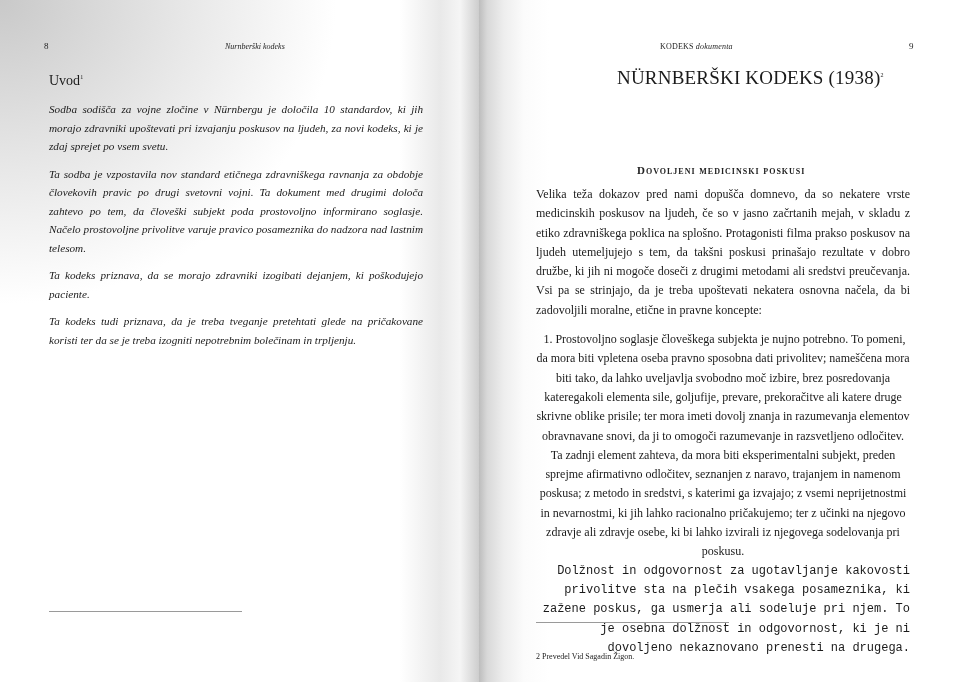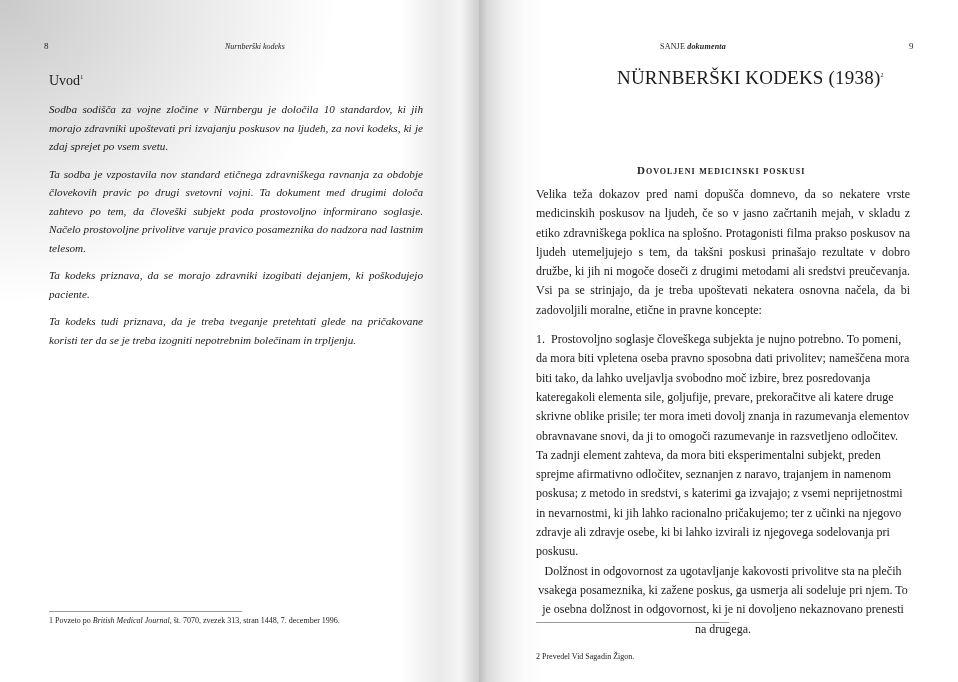--- a/index.html
+++ b/index.html
@@ -20,41 +20,41 @@
       background:
         linear-gradient(to right, #bdbdbd 0px, #d8d8d8 8px, #eeeeee 25px, #fbfbfb 45px, #ffffff 70px, #ffffff 100%);
     }
 
     .run-head { position: absolute; top: 42px; font-size: 8px; color: #222; }
     .page-num { position: absolute; top: 41px; font-size: 9px; color: #222; }
 
     .left-pnum { left: 44px; }
     .left-rh { left: 205px; font-style: italic; margin-left: 20px; }
     .right-rh { left: 660px; letter-spacing: 0.2px; }
-    .right-rh i { font-style: italic; font-weight: bold; }
+    .right-rh i { font-style: italic; }
     .right-pnum { left: 909px; }
 
     .uvod { position: absolute; left: 49px; top: 73px; font-size: 14px; color: #1c1c1c; }
     .uvod sup, .title sup { font-size: 6px; vertical-align: super; }
 
     .left-body { position: absolute; left: 49px; top: 100px; width: 374px; font-style: italic; font-size: 11.2px; line-height: 18.5px; text-align: justify; color: #1a1a1a; }
     .left-body p { margin-bottom: 9px; font-style: italic; }
 
     .fn-rule { position: absolute; height: 1px; background: #9a9a9a; }
     .fn { position: absolute; font-size: 8px; color: #222; }
     .fn i { font-style: italic; }
 
     .title { position: absolute; left: 617px; top: 67px; font-size: 19px; letter-spacing: 0.2px; color: #1a1a1a; }
     .section-head { position: absolute; left: 637px; top: 164px; font-size: 11px; font-weight: bold; letter-spacing: 1px; font-variant: small-caps; color: #222; }
 
     .right-body { position: absolute; left: 536px; top: 185px; width: 374px; font-size: 12px; line-height: 19.3px; color: #1a1a1a; }
     .right-body .intro { text-align: justify; margin-bottom: 10px; }
-    .right-body .item { text-align: left; }
+    .right-body .item { text-align: center; }
     .right-body .item .num { display: inline-block; width: 15px; }
-    .right-body .duty { text-align: center; }
+    .right-body .duty { text-align: right; font-family: Liberation Mono, monospace; }
   </style>
 </head>
 <body>
 
 <div class="spread">
 
   <div class="page-left">
   </div>
   <div class="page-right">
   </div>
@@ -65,23 +65,22 @@
   <div class="uvod"><span>Uvod</span><sup>1</sup></div>
 
   <div class="left-body">
     <p>Sodba sodišča za vojne zločine v Nürnbergu je določila 10 standardov, ki jih morajo zdravniki upoštevati pri izvajanju poskusov na ljudeh, za novi kodeks, ki je zdaj sprejet po vsem svetu.</p>
     <p>Ta sodba je vzpostavila nov standard etičnega zdravniškega ravnanja za obdobje človekovih pravic po drugi svetovni vojni. Ta dokument med drugimi določa zahtevo po tem, da človeški subjekt poda prostovoljno informirano soglasje. Načelo prostovoljne privolitve varuje pravico posameznika do nadzora nad lastnim telesom.</p>
     <p>Ta kodeks priznava, da se morajo zdravniki izogibati dejanjem, ki poškodujejo paciente.</p>
     <p>Ta kodeks tudi priznava, da je treba tveganje pretehtati glede na pričakovane koristi ter da se je treba izogniti nepotrebnim bolečinam in trpljenju.</p>
   </div>
 
   <div class="fn-rule" style="left:49px; top:611px; width:193px;"></div>
-  <div class="fn" style="left:49px; top:616px;"><span>1 Povzeto po </span><i>British Medical Journal,</i><span>  št. 7070, zvezek 313, stran 1448, 7. december 1996.</span></div>
 
-  <div class="run-head right-rh"><span>SANJE </span><i>dokumenta</i></div>
+  <div class="run-head right-rh"><span>KODEKS </span><i>dokumenta</i></div>
   <div class="page-num right-pnum">9</div>
 
   <div class="title"><span>NÜRNBERŠKI KODEKS (1938)</span><sup>2</sup></div>
 
   <div class="section-head">Dovoljeni medicinski poskusi</div>
 
   <div class="right-body">
     <p class="intro">Velika teža dokazov pred nami dopušča domnevo, da so nekatere vrste medicinskih poskusov na ljudeh, če so v jasno začrtanih mejah, v skladu z etiko zdravniškega poklica na splošno. Protagonisti filma prakso poskusov na ljudeh utemeljujejo s tem, da takšni poskusi prinašajo rezultate v dobro družbe, ki jih ni mogoče doseči z drugimi metodami ali sredstvi preučevanja. Vsi pa se strinjajo, da je treba upoštevati nekatera osnovna načela, da bi zadovoljili moralne, etične in pravne koncepte:</p>
     <p class="item"><span class="num">1.</span><span>Prostovoljno soglasje človeškega subjekta je nujno potrebno. To pomeni, da mora biti vpletena oseba pravno sposobna dati privolitev; nameščena mora biti tako, da lahko uveljavlja svobodno moč izbire, brez posredovanja kateregakoli elementa sile, goljufije, prevare, prekoračitve ali katere druge skrivne oblike prisile; ter mora imeti dovolj znanja in razumevanja elementov obravnavane snovi, da ji to omogoči razumevanje in razsvetljeno odločitev. Ta zadnji element zahteva, da mora biti eksperimentalni subjekt, preden sprejme afirmativno odločitev, seznanjen z naravo, trajanjem in namenom poskusa; z metodo in sredstvi, s katerimi ga izvajajo; z vsemi neprijetnostmi in nevarnostmi, ki jih lahko racionalno pričakujemo; ter z učinki na njegovo zdravje ali zdravje osebe, ki bi lahko izvirali iz njegovega sodelovanja pri poskusu.</span></p>
     <p class="duty">Dolžnost in odgovornost za ugotavljanje kakovosti privolitve sta na plečih vsakega posameznika, ki zažene poskus, ga usmerja ali sodeluje pri njem. To je osebna dolžnost in odgovornost, ki je ni dovoljeno nekaznovano prenesti na drugega.</p>

